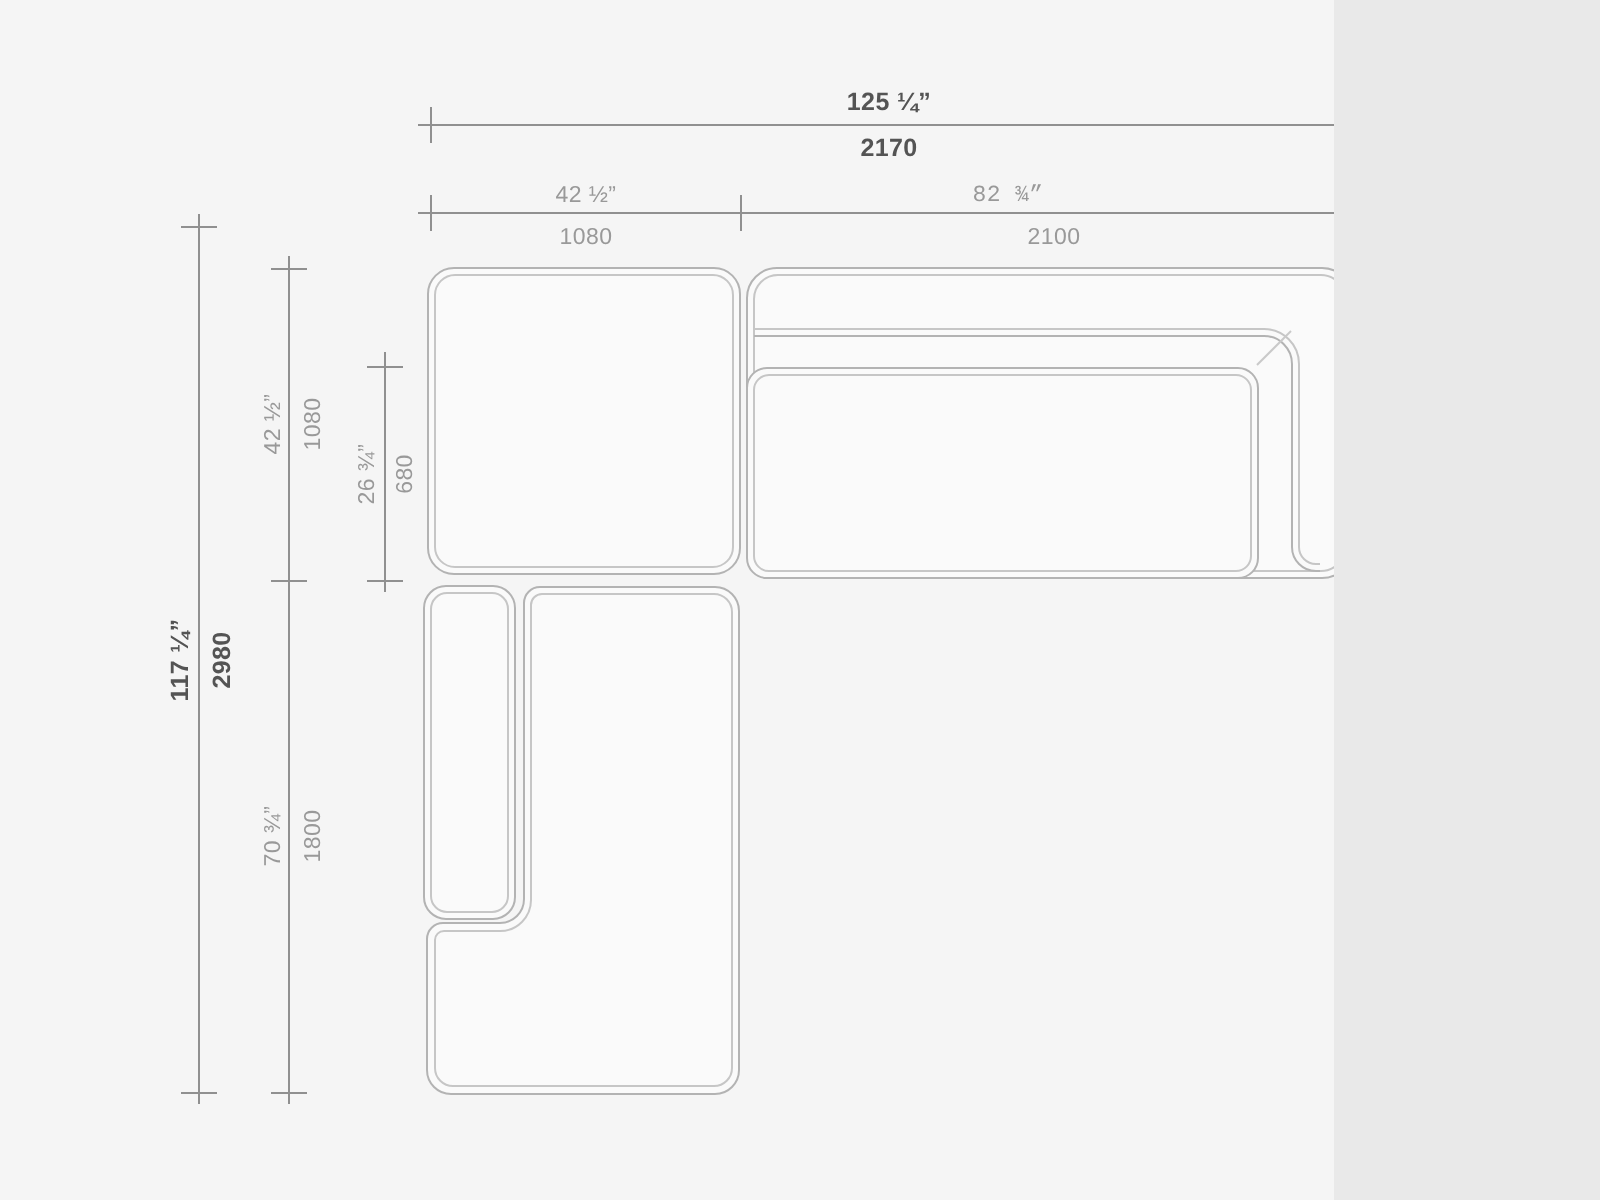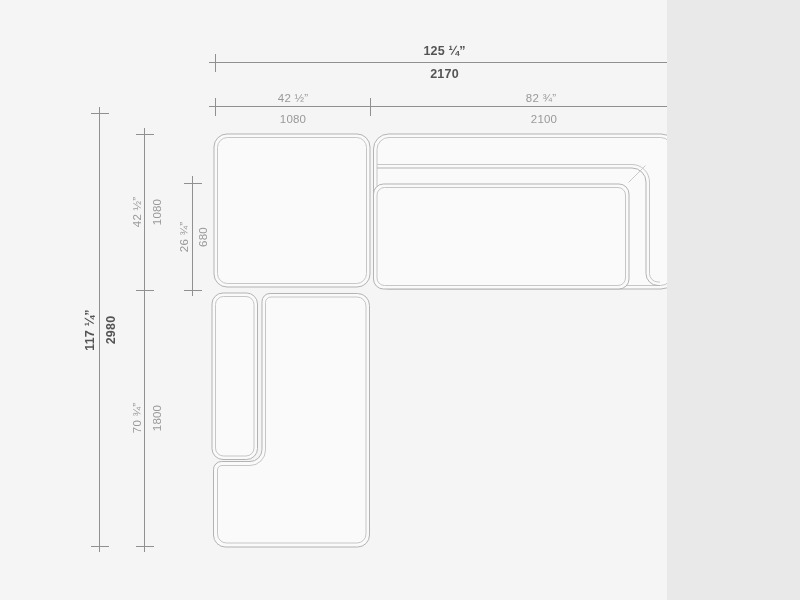--- a/index.html
+++ b/index.html
@@ -79,22 +79,22 @@
       <line x1="183.5" y1="290.5" x2="201.5" y2="290.5"></line>
     </g>
   </svg>
 
   <div class="lbl bold" style="left:444.5px;top:51px;">125 ¼”</div>
   <div class="lbl bold" style="left:444.5px;top:74px;">2170</div>
 
   <div class="lbl" style="left:293px;top:98px;">42 ½”</div>
   <div class="lbl" style="left:293px;top:118.5px;">1080</div>
 
-  <div class="lbl" style="left:541px;top:98px;">82 ¾”</div>
-  <div class="lbl" style="left:544px;top:118.5px;text-align:center;">2100</div>
+  <div class="lbl" style="left:504px;top:98px;font-family:Liberation Mono, monospace;">82 ¾”</div>
+  <div class="lbl" style="left:527px;top:118.5px;text-align:center;">2100</div>
 
   <div class="lbl vert bold" style="left:89.5px;top:330px;">117 ¼”</div>
   <div class="lbl vert bold" style="left:111px;top:330px;">2980</div>
 
   <div class="lbl vert" style="left:137px;top:211.5px;">42 ½”</div>
   <div class="lbl vert" style="left:156.5px;top:211.5px;">1080</div>
 
   <div class="lbl vert" style="left:183.5px;top:236.5px;">26 ¾”</div>
   <div class="lbl vert" style="left:202.5px;top:236.5px;">680</div>
 

